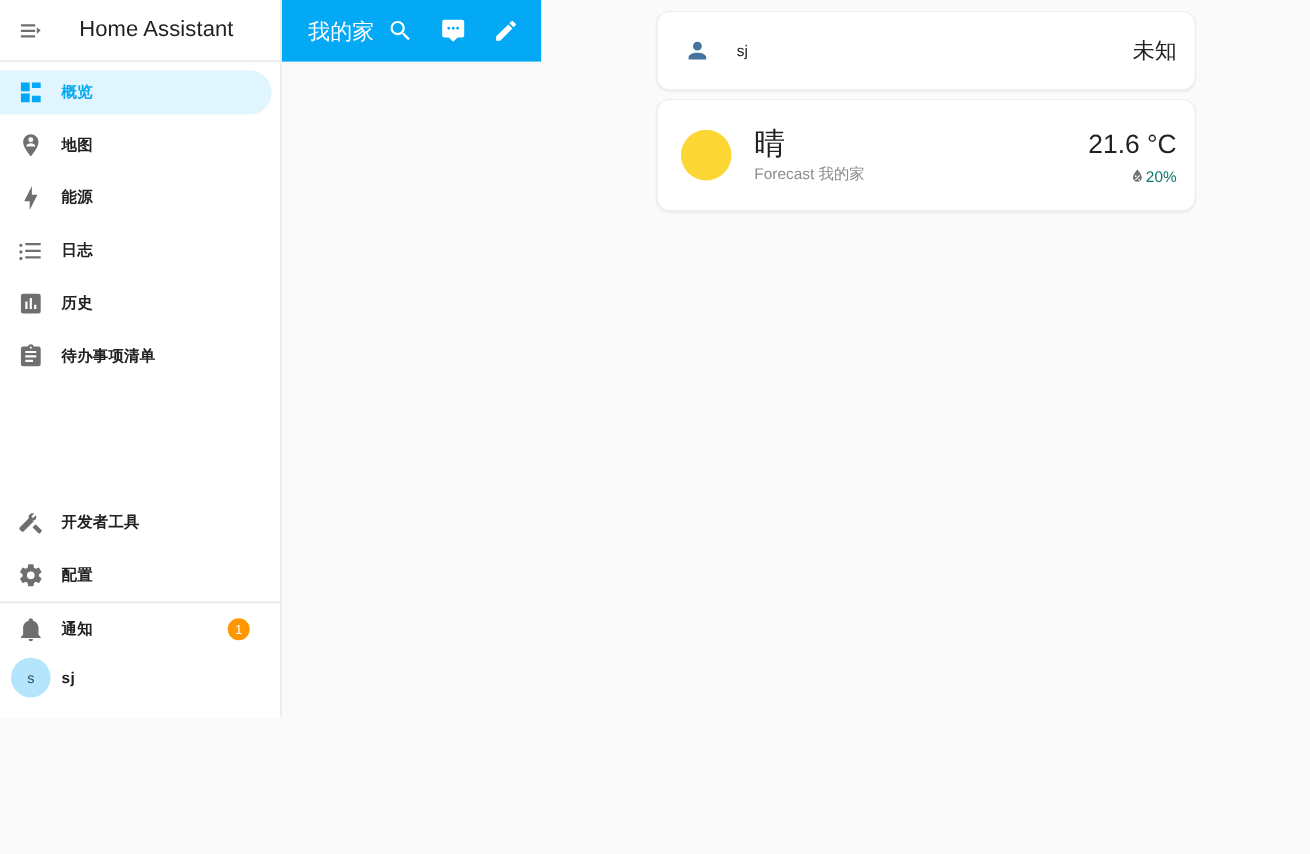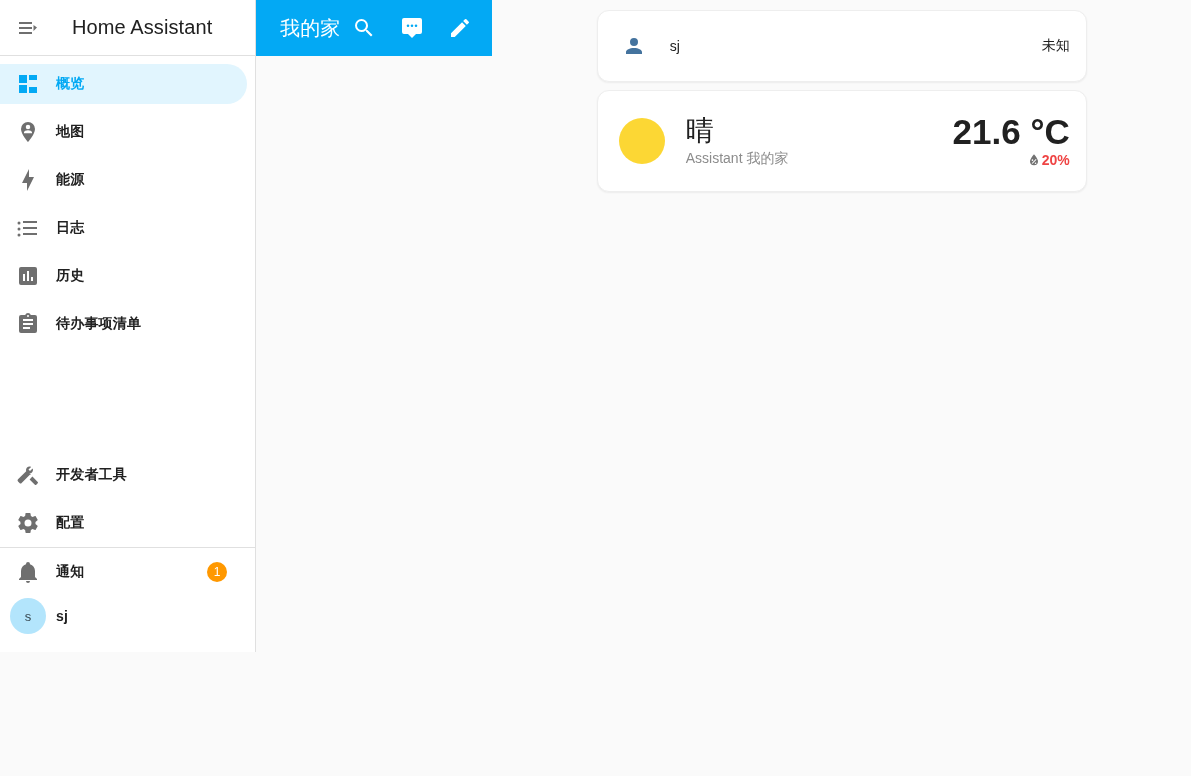--- a/index.html
+++ b/index.html
@@ -225,21 +225,21 @@
   .entity-name {
     flex: 1 1 auto;
     font-size: 14px;
     color: #212121;
     padding-left: 16px;
     white-space: nowrap;
     overflow: hidden;
     text-overflow: ellipsis;
   }
   .entity-state {
-    font-size: 14px;
+    font-size: 20px;
     color: #212121;
     text-align: right;
     white-space: nowrap;
     padding-left: 8px;
   }
 
   
   .weather-card-inner {
     display: flex;
     align-items: center;
@@ -277,36 +277,35 @@
     color: #8c8c8c;
     margin-top: 2px;
     white-space: nowrap;
   }
   .weather-right {
     text-align: right;
     flex: 0 0 auto;
     padding-left: 8px;
   }
   .weather-temp {
-    font-size: 35px;
+    font-size: 24px;
     line-height: 36px;
-    font-weight: 700;
+    font-weight: 400;
     color: #212121;
     white-space: nowrap;
   }
   .weather-attr {
     display: flex;
     align-items: center;
     justify-content: flex-end;
     gap: 0;
     margin-top: 2px;
     font-size: 14px;
-    color: #ef4444;
-    white-space: nowrap;
-    font-weight: bold;
+    color: #0f766e;
+    white-space: nowrap;
   }
   .weather-attr svg { fill: #727272; display: block; }
 </style>
 </head>
 <body>
 
 <div id="app">
 
   <aside id="sidebar">
 
@@ -466,21 +465,21 @@
           </div>
         </div>
 
         <div class="ha-card">
           <div class="weather-card-inner">
             <span class="weather-icon">
               <span class="sun"></span>
             </span>
             <div class="weather-text">
               <div class="weather-state">晴</div>
-              <div class="weather-sub">Assistant 我的家</div>
+              <div class="weather-sub">Forecast 我的家</div>
             </div>
             <div class="weather-right">
               <div class="weather-temp">21.6 °C</div>
               <div class="weather-attr">
                 <span>
                   <svg width="16" height="16" viewBox="0 0 24 24">
                       <path d="M12 3.25S6 10 6 14a6 6 0 0 0 6 6 6 6 0 0 0 6-6c0-4-6-10.75-6-10.75M9.68 11.03a1.2 1.2 0 1 1 0 2.4 1.2 1.2 0 0 1 0-2.4m4.64 4.64a1.2 1.2 0 1 1 0 2.4 1.2 1.2 0 0 1 0-2.4m.35-4.99l1.06 1.06-6.01 6.01-1.06-1.06 6.01-6.01z"></path>
                     </svg>
                 </span>
                 <span>20%</span>

